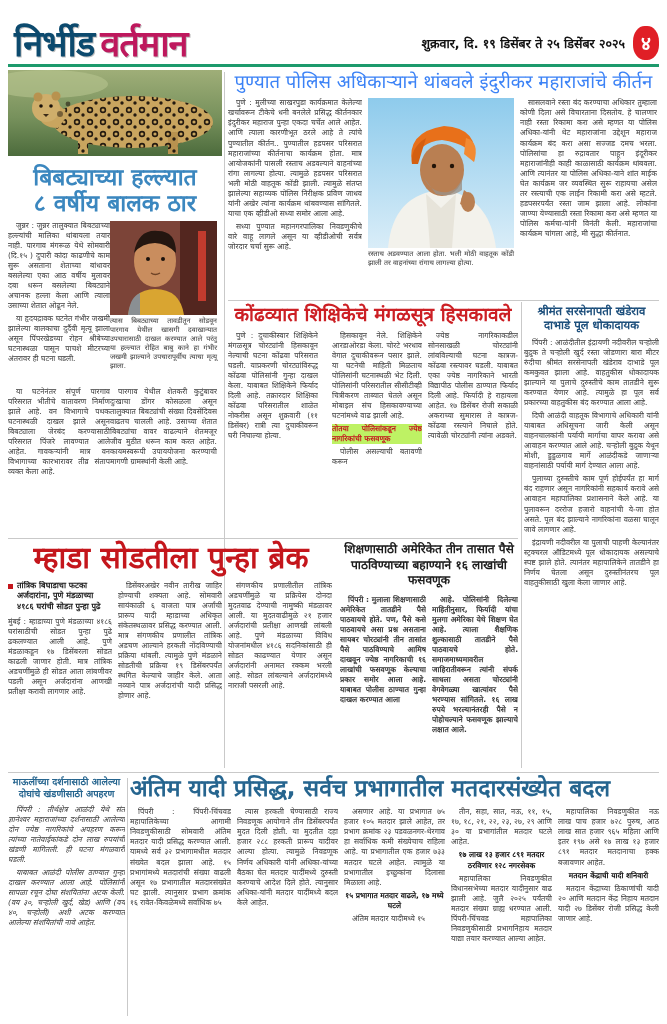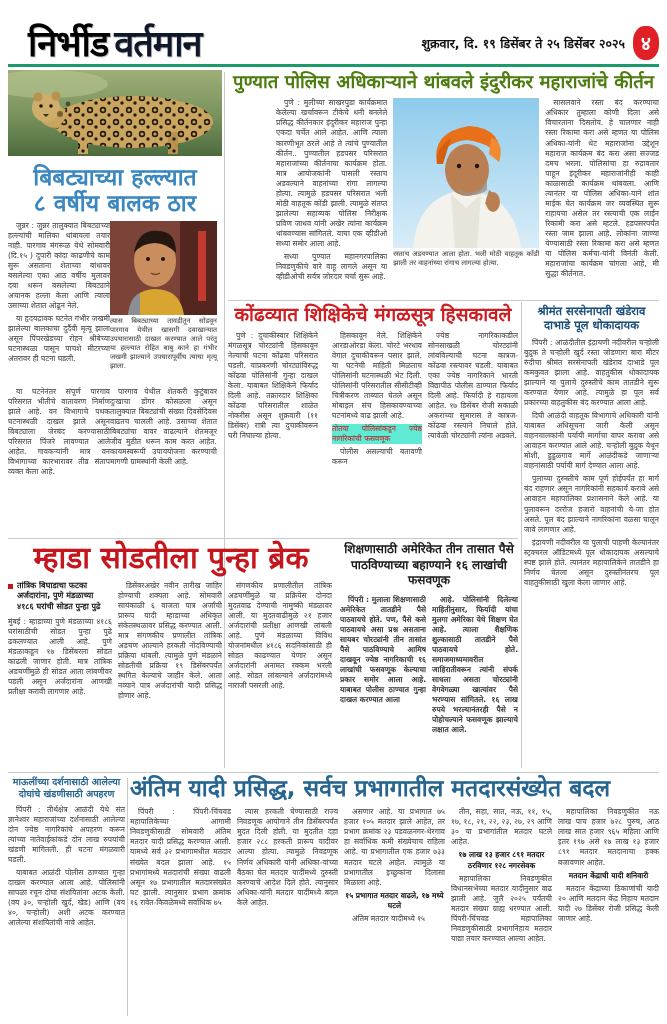--- a/index.html
+++ b/index.html
@@ -1,44 +1,44 @@
 <!DOCTYPE html>
 <html><head>
 <meta charset="utf-8">
 <style>
   html,body{margin:0;padding:0;background:#9a9a9a;}
   .page{position:relative;width:667px;height:1024px;background:#ffffff;margin:0 auto;
         font-family:"DejaVu Sans",sans-serif;overflow:hidden;}
   
   .masthead{position:absolute;left:14px;top:16px;width:645px;height:46px;display:flex;align-items:flex-end;justify-content:space-between;}
   .logo{font-size:36px;font-weight:bold;line-height:1;letter-spacing:-1px;text-shadow:1px 1px 0 rgba(0,0,0,.25);}
-  .logo .red{color:#000000;margin-left:14px;}
-  .logo .blue{color:#0f172a;margin-left:6px;}
+  .logo .red{color:#0c4a6e;}
+  .logo .blue{color:#be185d;margin-left:6px;}
   .mast-right{display:flex;align-items:center;gap:8px;padding-bottom:2px;}
   .dateline{font-size:12.5px;font-weight:bold;color:#111;}
   .pagebadge{width:26px;height:34px;background:#e01f26;border-radius:45% 45% 45% 45%;
              display:flex;align-items:center;justify-content:center;color:#fff;font-size:19px;font-weight:bold;}
   .greenrule{position:absolute;left:8px;top:64px;width:651px;height:3px;background:#1d9a6c;}
   
   .bt{font-size:7.5px;line-height:1.34;text-align:justify;color:#3a3a3a;overflow:hidden;}
   .bt p{margin:0 0 3px 0;text-indent:8px;}
   .col{overflow:hidden;}
-  .subhead-red{color:#c4161c;background:#5eead4;font-weight:normal;text-indent:0 !important;}
+  .subhead-red{color:#c4161c;background:#bef264;font-weight:bold;text-indent:0 !important;}
   .subhead-bold{font-weight:bold;color:#111;text-indent:0 !important;text-align:center;}
   
   .hline,.vline{position:absolute;background:#c9c9c9;}
   
   .art{position:absolute;}
   .art-leopard{left:8px;top:70px;width:214px;height:466px;}
   .photo-frame{width:100%;overflow:hidden;background:#ddd;}
   .h-leopard{margin:8px 0 4px 0;text-align:center;font-weight:bold;color:#3b87bf;font-size:23px;line-height:1.15;}
   .lp-row{display:flex;margin-top:4px;}
   .art-kirtan{left:228px;top:72px;width:431px;height:226px;}
-  .h-kirtan{text-align:center;font-weight:bold;color:#4d7c0f;font-size:18.5px;line-height:1.1;margin-bottom:6px;white-space:nowrap;}
-  .kirtan-row{display:flex;gap:6px;margin-left:48px;}
+  .h-kirtan{text-align:center;font-weight:normal;color:#3b82f6;font-size:18.5px;line-height:1.1;margin-bottom:6px;white-space:nowrap;}
+  .kirtan-row{display:flex;gap:6px;}
   .caption{font-size:7px;line-height:1.3;color:#333;text-align:justify;margin-top:2px;}
   .art-mangal{left:228px;top:304px;width:290px;height:232px;}
   .h-mangal{text-align:center;font-weight:bold;color:#cc1f24;font-size:19px;line-height:1.1;margin-bottom:6px;white-space:nowrap;}
   .mangal-row{display:flex;gap:6px;}
   .art-dabhade{left:524px;top:304px;width:135px;height:464px;}
   .h-dabhade{text-align:center;font-weight:bold;color:#1d4f7c;font-size:11.5px;line-height:1.25;margin-bottom:5px;}
   .art-mhada{left:8px;top:542px;width:326px;height:226px;}
   .h-mhada{text-align:center;font-weight:bold;color:#c4161c;font-size:30px;line-height:1.05;margin-bottom:7px;}
   .mhada-row{display:flex;gap:6px;}
   .mhada-lead{display:flex;font-weight:bold;color:#222;font-size:8px;line-height:1.35;text-align:left;margin-bottom:4px;}
@@ -245,21 +245,21 @@
         <p>आहे. पोलिसांनी दिलेल्या माहितीनुसार, फिर्यादी यांचा मुलगा अमेरिका येथे शिक्षण घेत आहे. त्याला शैक्षणिक शुल्कासाठी तातडीने पैसे पाठवायचे होते. समाजमाध्यमावरील जाहिरातीवरून त्यांनी संपर्क साधला असता चोरट्यांनी वेगवेगळ्या खात्यांवर पैसे भरण्यास सांगितले. १६ लाख रुपये भरल्यानंतरही पैसे न पोहोचल्याने फसवणूक झाल्याचे लक्षात आले.</p>
       </div>
     </div>
   </div>
 
   <div class="art art-kidnap">
     <div class="h-kidnap">
       <div>माऊलींच्या दर्शनासाठी आलेल्या</div>
       <div>दोघांचे खंडणीसाठी अपहरण</div>
     </div>
-    <div class="bt col" style="height:208px;">
+    <div class="bt col" style="height:208px;font-style:italic;">
       <p>पिंपरी : तीर्थक्षेत्र आळंदी येथे संत ज्ञानेश्वर महाराजांच्या दर्शनासाठी आलेल्या दोन ज्येष्ठ नागरिकांचे अपहरण करून त्यांच्या नातेवाईकांकडे दोन लाख रुपयांची खंडणी मागितली. ही घटना मंगळवारी घडली.</p>
       <p>याबाबत आळंदी पोलीस ठाण्यात गुन्हा दाखल करण्यात आला आहे. पोलिसांनी सापळा रचून दोघा संशयितांना अटक केली. (वय ३०, चऱ्होली खुर्द, खेड) आणि (वय ४०, चऱ्होली) अशी अटक करण्यात आलेल्या संशयितांची नावे आहेत.</p>
     </div>
   </div>
 
   <div class="art art-voters">
     <div class="h-voters">अंतिम यादी प्रसिद्ध, सर्वच प्रभागातील मतदारसंख्येत बदल</div>
     <div class="voters-row">
       <div class="bt col" style="width:101px;height:200px;">
         <p>पिंपरी : पिंपरी-चिंचवड महापालिकेच्या आगामी निवडणुकीसाठी सोमवारी अंतिम मतदार यादी प्रसिद्ध करण्यात आली. यामध्ये सर्व ३२ प्रभागामधील मतदार संख्येत बदल झाला आहे. १५ प्रभागांमध्ये मतदारांची संख्या वाढली असून १७ प्रभागातील मतदारसंख्येत घट झाली. त्यानुसार प्रभाग क्रमांक १६ रावेत-किवळेमध्ये सर्वाधिक ७५</p>

